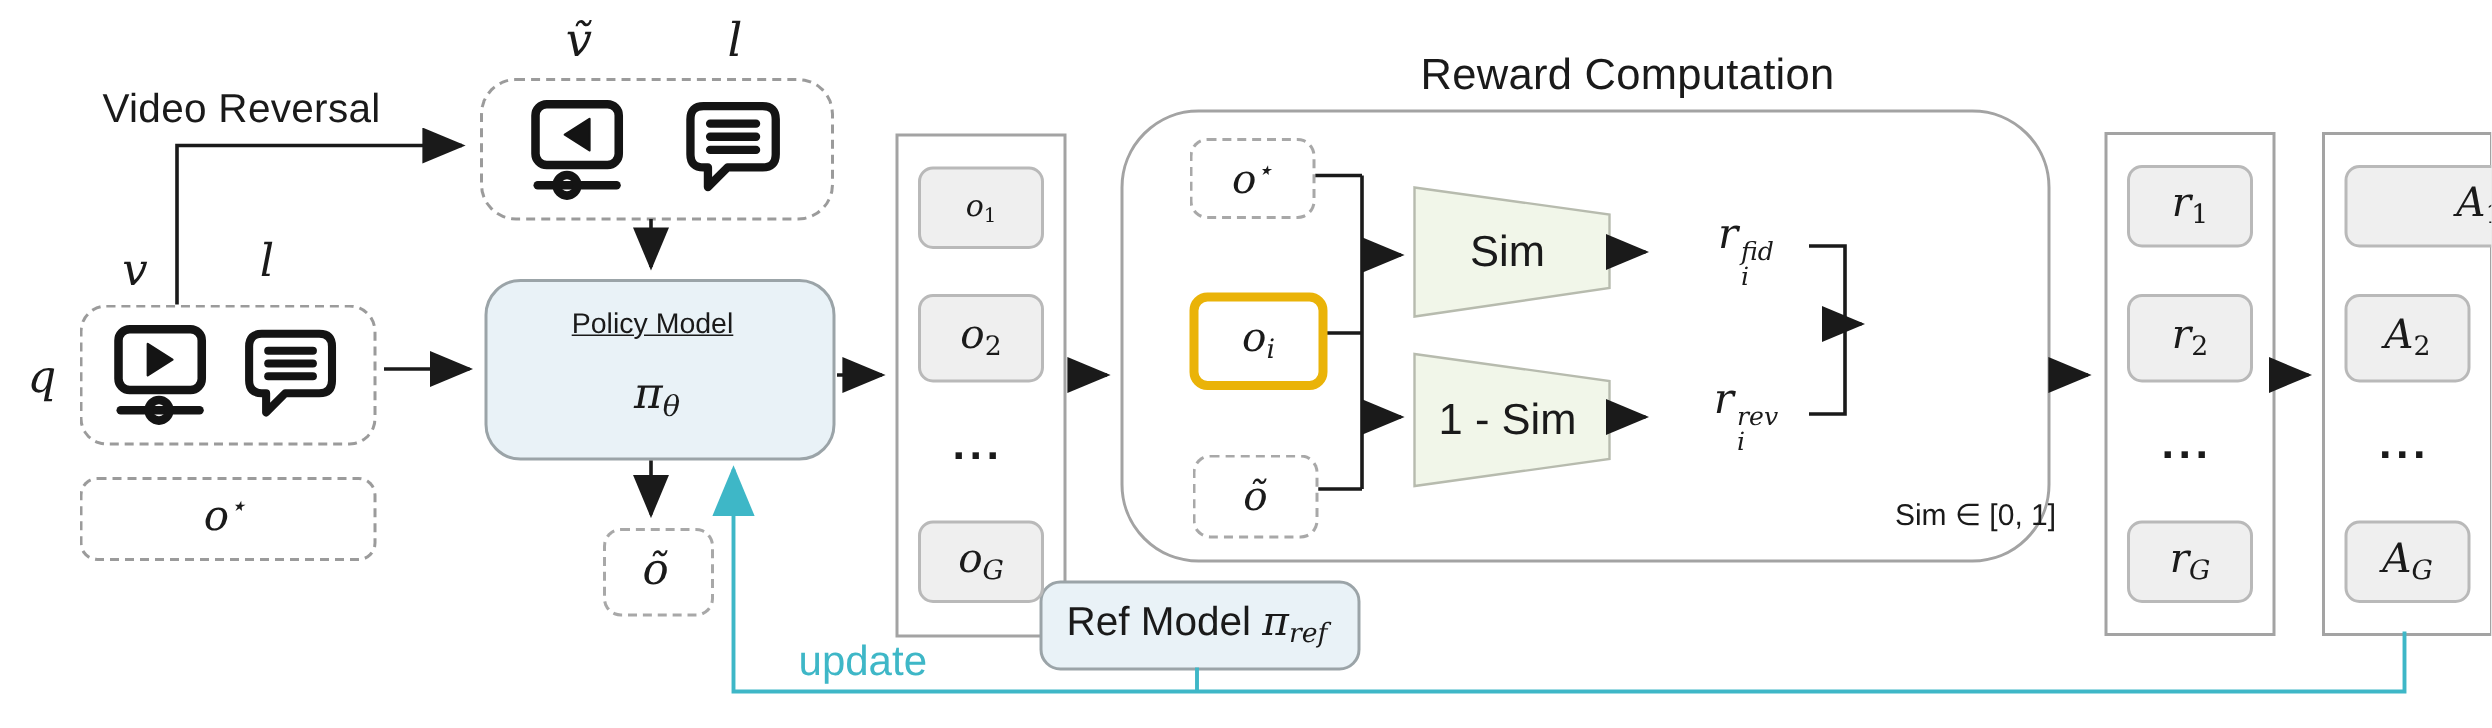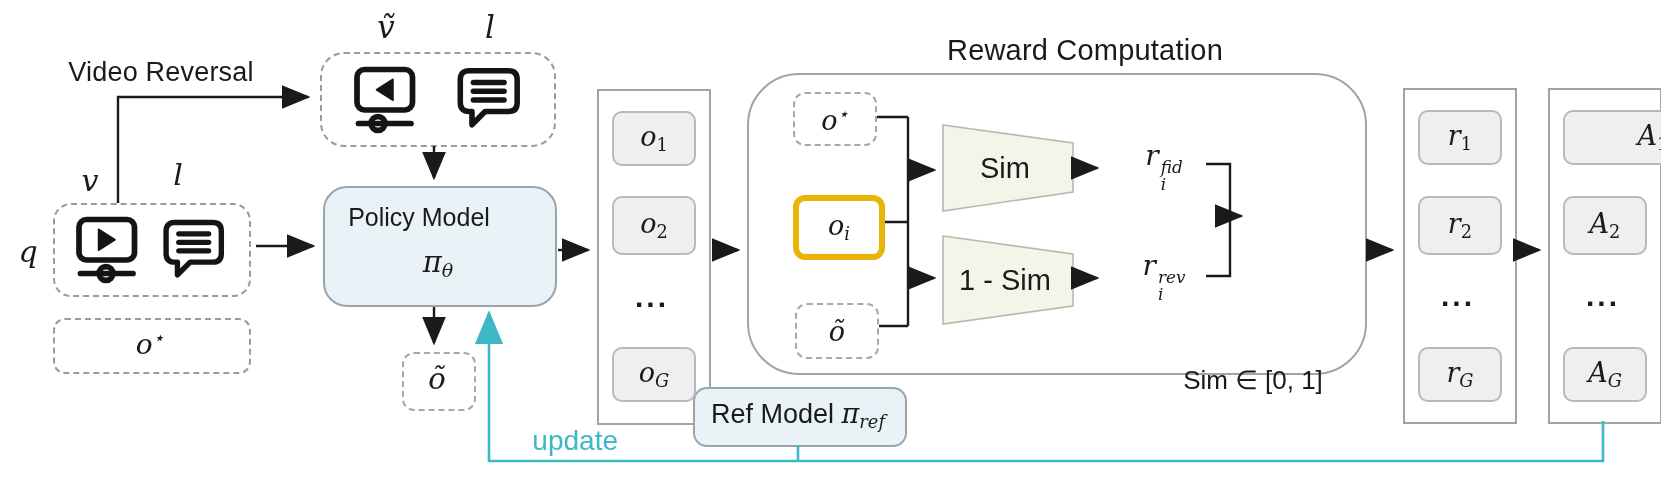--- a/index.html
+++ b/index.html
@@ -139,36 +139,36 @@
       <line class="icon" x1="14" y1="14" x2="35" y2="14"></line>
       <line class="icon" x1="14" y1="20" x2="35" y2="20"></line>
       <line class="icon" x1="14" y1="26" x2="35" y2="26"></line>
     </svg>
   </div>
 
   <div class="abs m" style="left:53px;top:318px;width:194px;height:52px;font-size:28px;">
     <span><span>o</span><sup>⋆</sup></span>
   </div>
 
-  <div class="abs" style="left:304px;top:200px;width:230px;height:34px;font-size:25px;">
+  <div class="abs" style="left:320px;top:200px;width:230px;height:34px;font-size:19px;text-decoration:underline;">
     <span>Policy Model</span>
   </div>
   <div class="abs m" style="left:323px;top:246px;width:230px;height:36px;font-size:29px;">
     <span><span>π</span><sub>θ</sub></span>
   </div>
 
   <div class="abs m" style="left:402px;top:352px;width:70px;height:55px;font-size:29px;">
     <span>õ</span>
   </div>
 
   <div class="abs teal" style="left:502px;top:425px;width:116px;height:32px;font-size:28px;">
     <span>update</span>
   </div>
 
-  <div class="abs chip m" style="left:612px;top:111px;width:80px;height:51px;font-size:27px;">
+  <div class="abs chip m" style="left:612px;top:111px;width:80px;height:51px;font-size:20px;">
     <span><span>o</span><sub class="rm">1</sub></span>
   </div>
   <div class="abs chip m" style="left:612px;top:196px;width:80px;height:55px;font-size:27px;">
     <span><span>o</span><sub class="rm">2</sub></span>
   </div>
   <div class="abs dots" style="left:612px;top:282px;width:80px;height:30px;">
     <span>...</span>
   </div>
   <div class="abs chip m" style="left:612px;top:347px;width:80px;height:51px;font-size:27px;">
     <span><span>o</span><sub>G</sub></span>
@@ -197,21 +197,21 @@
           <span class="sp">fid</span>
           <span class="sb">i</span>
         </span></span>
   </div>
   <div class="abs m" style="left:1118px;top:254px;width:92px;height:48px;font-size:28px;">
     <span><span>r</span><span class="stack">
           <span class="sp">rev</span>
           <span class="sb">i</span>
         </span></span>
   </div>
-  <div class="abs" style="left:1168px;top:327px;width:170px;height:32px;font-size:26px;margin-top:37px;">
+  <div class="abs" style="left:1232px;top:327px;width:170px;height:32px;font-size:20px;">
     <span>Sim ∈ [0, 1]</span>
   </div>
 
   <div class="abs" style="left:693px;top:387px;width:210px;height:56px;font-size:27px;">
     <span><span>Ref Model</span>&nbsp;<span class="m"><span>π</span><sub>ref</sub></span></span>
   </div>
 
   <div class="abs chip m" style="left:1418px;top:110px;width:80px;height:51px;font-size:27px;">
     <span><span>r</span><sub class="rm">1</sub></span>
   </div>

